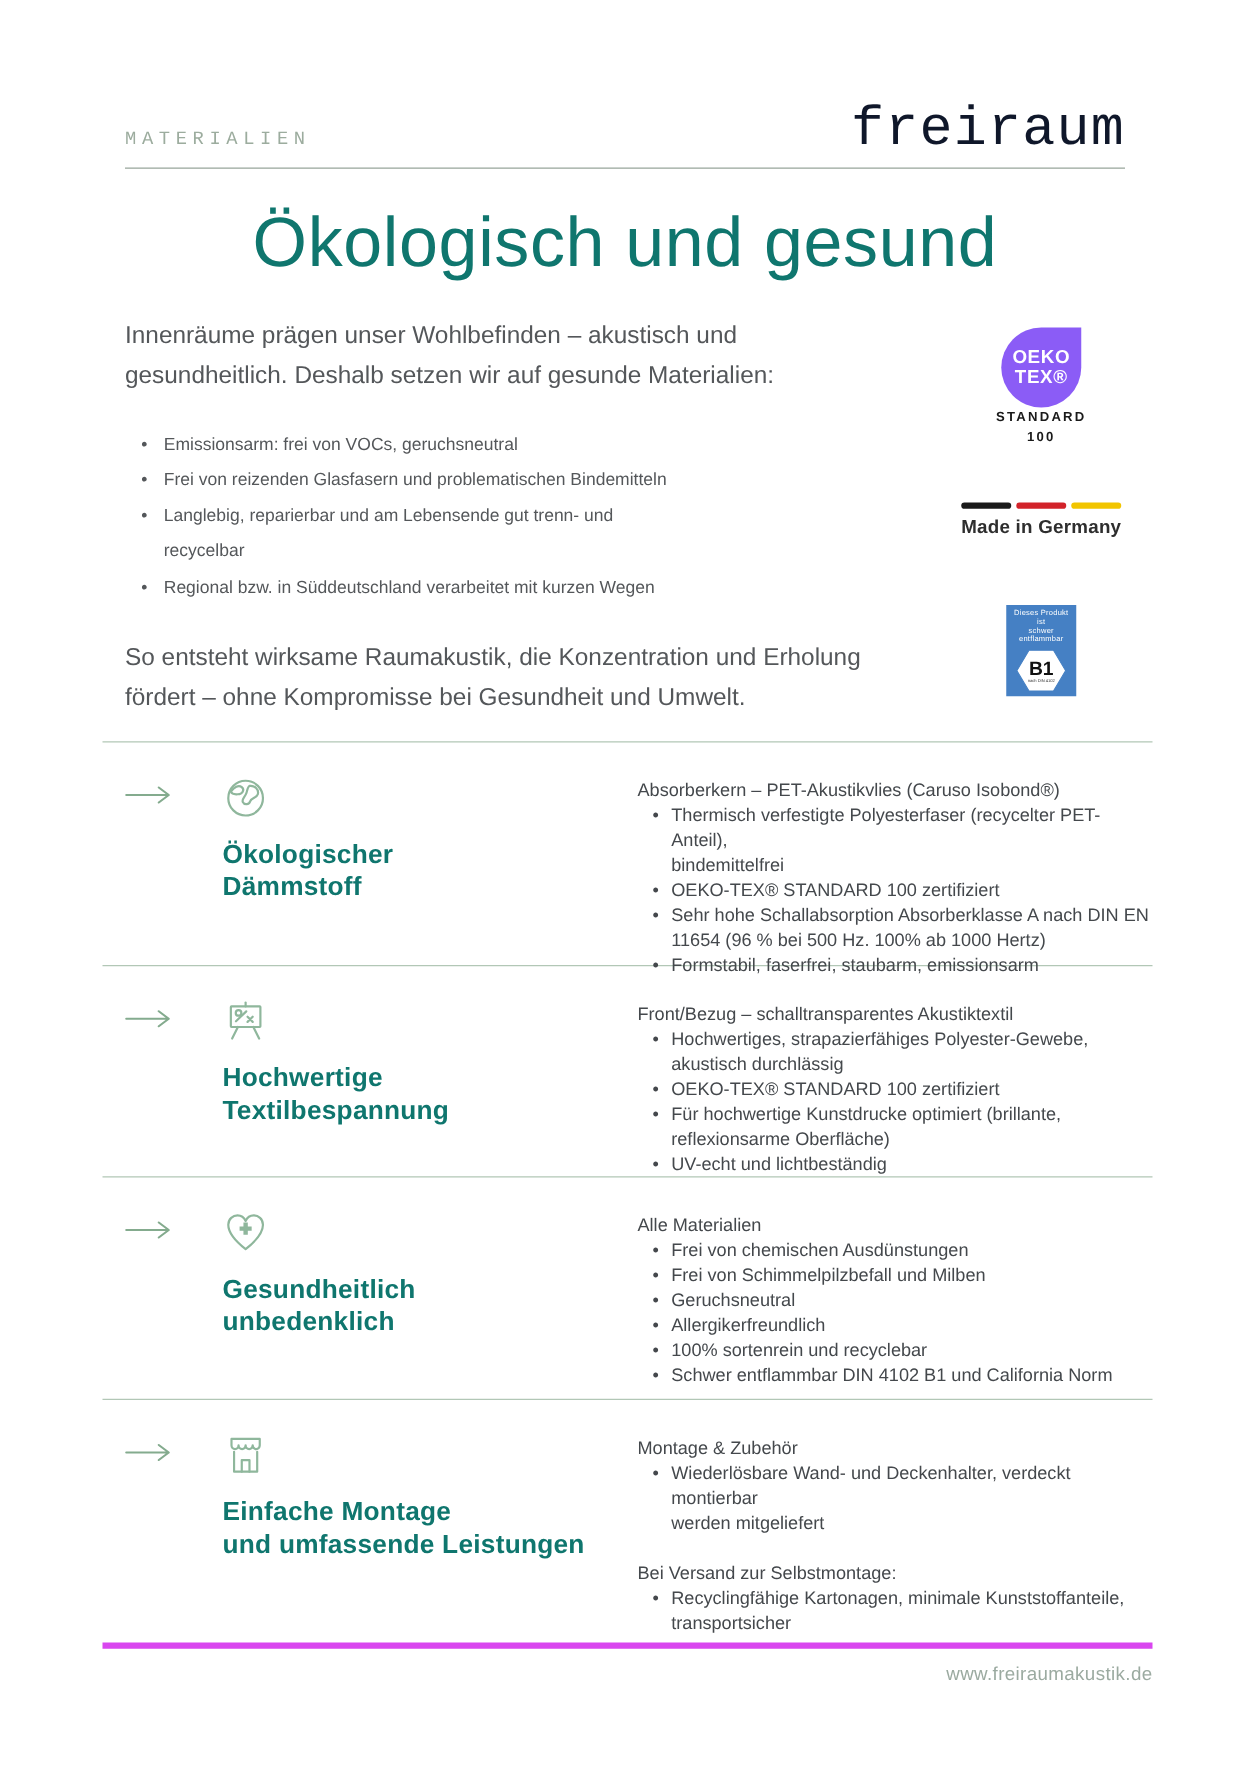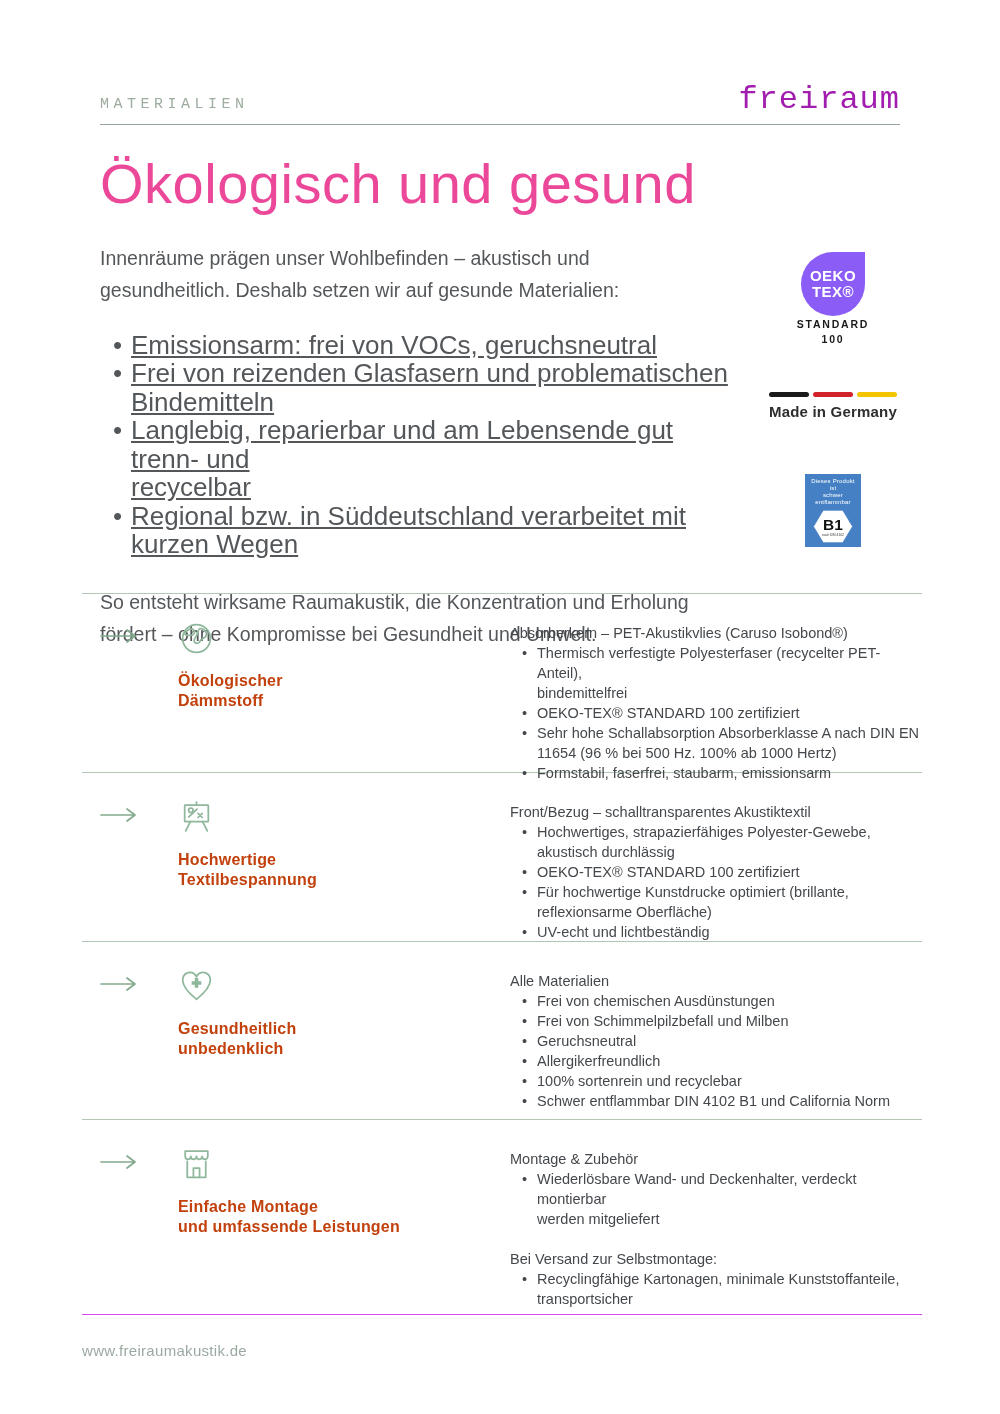--- a/index.html
+++ b/index.html
@@ -9,34 +9,34 @@
     background:#ffffff; font-family:"Liberation Sans", sans-serif; overflow:hidden;
   }
   
   .header {
     margin:0 100px; padding-top:86px; padding-bottom:11px;
     display:flex; justify-content:space-between; align-items:baseline;
     border-bottom:1px solid #98a59b;
     font-family:Liberation Mono, monospace;
   }
   .eyebrow { font-size:15px; letter-spacing:4.5px; color:#9cac9e; font-weight:400; }
-  .logo { font-size:32px; font-weight:300; color:#a21caf; letter-spacing:1px; line-height:0.85; }
+  .logo { font-size:44px; font-weight:300; color:#0f172a; letter-spacing:1px; line-height:0.85; }
   
   .title {
-    margin:27px 100px 0; font-size:56px; font-weight:300; color:#ec4899;
-    letter-spacing:0.5px; line-height:1.15;
+    margin:27px 100px 0; font-size:56px; font-weight:300; color:#0f766e;
+    letter-spacing:0.5px; line-height:1.15;text-align:center;
   }
   
   .intro { margin:25px 100px 0; display:flex; }
   .intro-left { width:640px; color:#54575a; }
   .intro-left p { font-size:19.5px; line-height:32px; white-space:pre-line; }
   .intro-bullets { list-style:none; margin:25px 0 0 0; padding-left:13px; }
   .intro-bullets li {
-    position:relative; padding-left:18px; font-size:26px; line-height:28.5px;
-    white-space:pre-line; color:#54575a;text-decoration:underline;
+    position:relative; padding-left:18px; font-size:14px; line-height:28.5px;
+    white-space:pre-line; color:#54575a;
   }
   .intro-bullets li::before { content:"•"; position:absolute; left:0; top:0; }
   .intro-p2 { margin-top:27px; }
   
   .badges { margin-left:auto; width:134px; display:flex; flex-direction:column; align-items:center; padding-top:10px; }
   .oeko-badge {
     width:64px; height:64px; background:#8b5cf6; border-radius:50% 0 50% 50%;
     display:flex; flex-direction:column; align-items:center; justify-content:center;
     color:#ffffff; font-weight:bold; font-size:15px; line-height:16px; letter-spacing:0.5px;
   }
@@ -54,33 +54,33 @@
   
   .sections { position:absolute; top:593px; left:82px; right:78px; }
   .section { border-top:1px solid #b2c7b6; display:flex; padding-top:26px; }
   .section:nth-child(1) { height:179px; }
   .section:nth-child(2) { height:169px; }
   .section:nth-child(3) { height:178px; }
   .section:nth-child(4) { height:195px; }
   .cell-arrow { width:96px; padding-left:18px; padding-top:8px; flex:none; }
   .cell-left { width:332px; flex:none; }
   .sec-heading {
-    margin-top:14px; font-size:16px; font-weight:bold; color:#c2410c;
+    margin-top:14px; font-size:21px; font-weight:bold; color:#0f766e;
     line-height:1.25; white-space:pre-line; letter-spacing:0.2px;
   }
   .cell-right { flex:1; padding-top:3px; color:#44484c; font-size:14.5px; line-height:20px; }
   .sec-lead { white-space:pre-line; }
   .sec-bullets { list-style:none; padding-left:12px; margin:0; }
   .sec-bullets li { position:relative; padding-left:15px; white-space:pre-line; }
   .sec-bullets li::before { content:"•"; position:absolute; left:0; top:0; }
   .sec-block2 { margin-top:20px; }
   
   .footer {
     position:absolute; top:1314px; left:82px; right:78px;
-    border-top:1px solid #d946ef; text-align:left; padding-top:27px;
+    border-top:5px solid #d946ef; text-align:right; padding-top:12px;
   }
   .footer-url { font-size:15px; color:#9baaa0; letter-spacing:0.3px; text-decoration:none; }
   svg { display:block; }
 </style>
 </head>
 <body>
 
 <div class="page">
 
   <div class="header">

